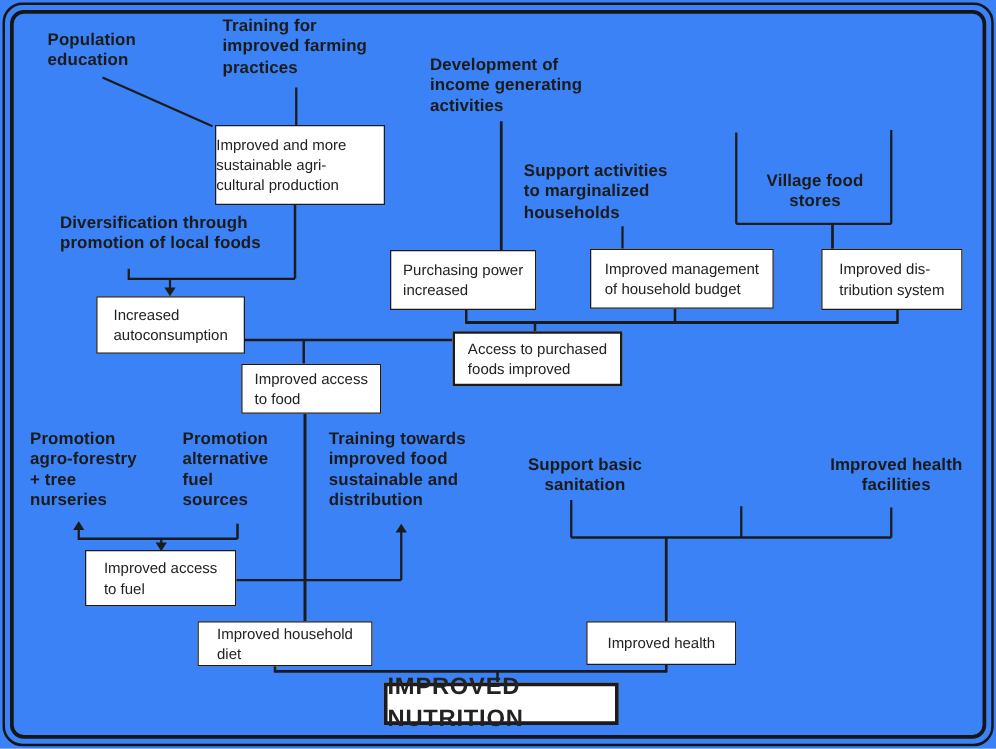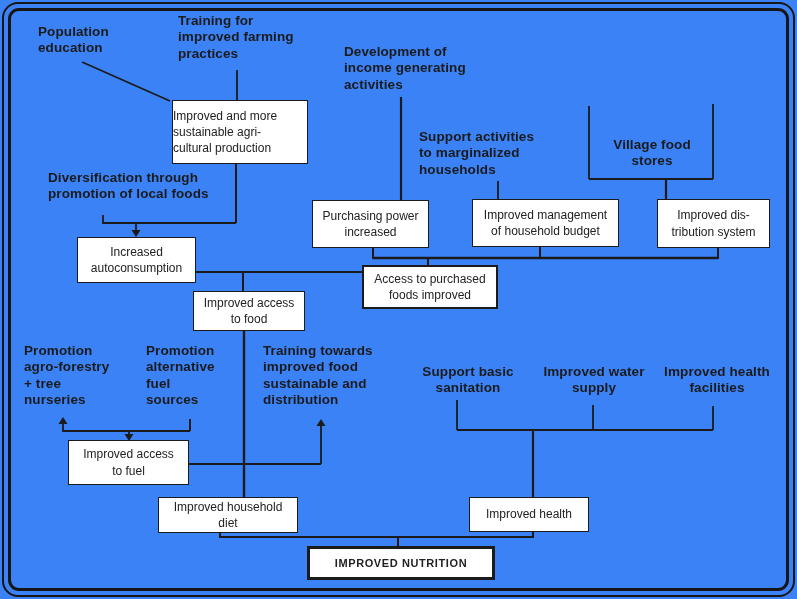--- a/index.html
+++ b/index.html
@@ -30,26 +30,26 @@
     white-space:pre-line;
     letter-spacing:.1px;
   }
   .flabel.center{text-align:center;}
   .fbox{
     position:absolute;
     border:1.6px solid #1b1b1b;
     background:#fff;
     display:flex;align-items:center;justify-content:center;
     font-size:12px;line-height:1.35;color:#222;
-    text-align:center;white-space:pre-line;
+    text-align:left;white-space:pre-line;
     box-sizing:border-box;
   }
   .fbox.thick{border-width:2.6px;}
   .fbox.heavy{border-width:3px;}
-  .fbox.bold{font-weight:bold;font-size:11px;letter-spacing:.6px;}
+  .fbox.bold{font-weight:bold;font-size:19px;letter-spacing:.6px;}
   .fbox.leftalign{justify-content:flex-start;text-align:left;padding-left:0;}
 </style>
 </head>
 <body>
 
 <div id="canvas">
   <svg id="connector-layer" width="797" height="599" viewBox="0 0 797 599">
       <line x1="82" y1="62" x2="170" y2="101" stroke="#1b1b1b" stroke-width="1.8"></line>
       <line x1="237" y1="70" x2="237" y2="100" stroke="#1b1b1b" stroke-width="1.8"></line>
       <line x1="236" y1="164" x2="236" y2="223" stroke="#1b1b1b" stroke-width="2"></line>
@@ -114,22 +114,20 @@
     <div class="flabel" style="left: 146px; top: 343px; width: 102px;">Promotion
 alternative
 fuel
 sources</div>
     <div class="flabel" style="left: 263px; top: 343px; width: 132px;">Training towards
 improved food
 sustainable and
 distribution</div>
     <div class="flabel center" style="left: 409px; top: 364px; width: 118px;">Support basic
 sanitation</div>
-    <div class="flabel center" style="left: 534px; top: 364px; width: 120px;">Improved water
-supply</div>
     <div class="flabel center" style="left: 655px; top: 364px; width: 124px;">Improved health
 facilities</div>
     <div class="fbox leftalign" style="left: 172px; top: 100px; width: 136px; height: 64px;"><span>Improved and more
 sustainable agri-
 cultural production</span></div>
     <div class="fbox" style="left: 312px; top: 200px; width: 117px; height: 48px;"><span>Purchasing power
 increased</span></div>
     <div class="fbox" style="left: 472px; top: 199px; width: 147px; height: 48px;"><span>Improved management
 of household budget</span></div>
     <div class="fbox" style="left: 657px; top: 199px; width: 113px; height: 49px;"><span>Improved dis-

